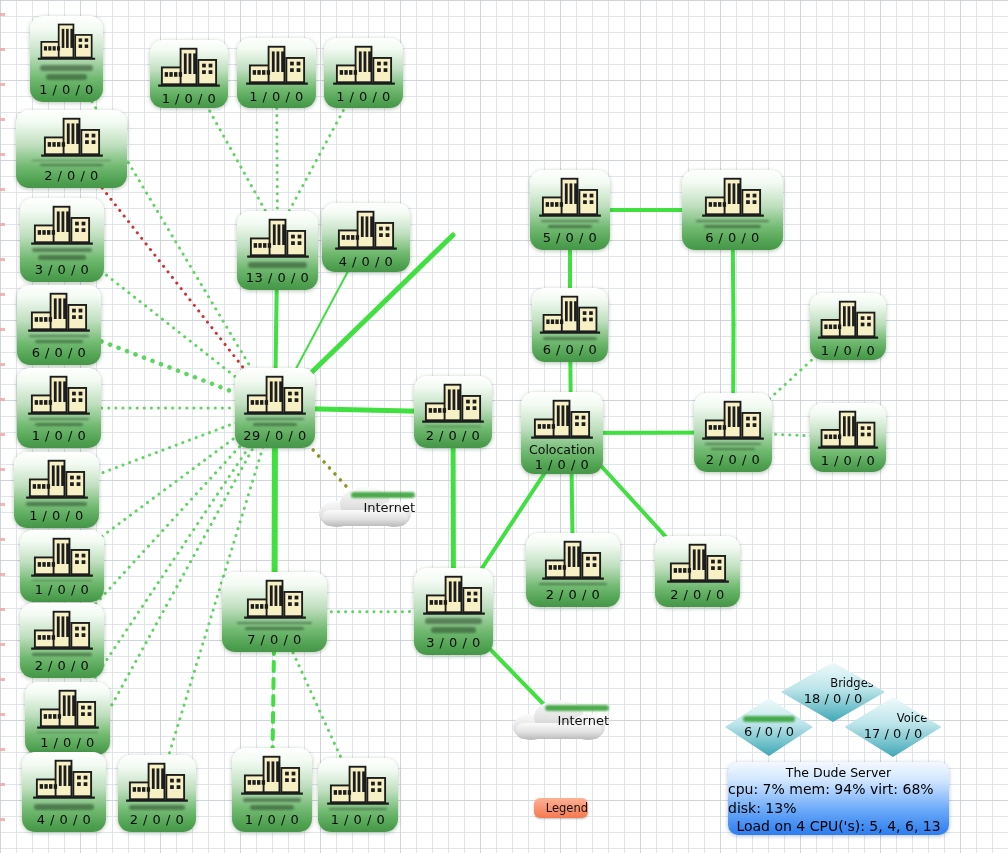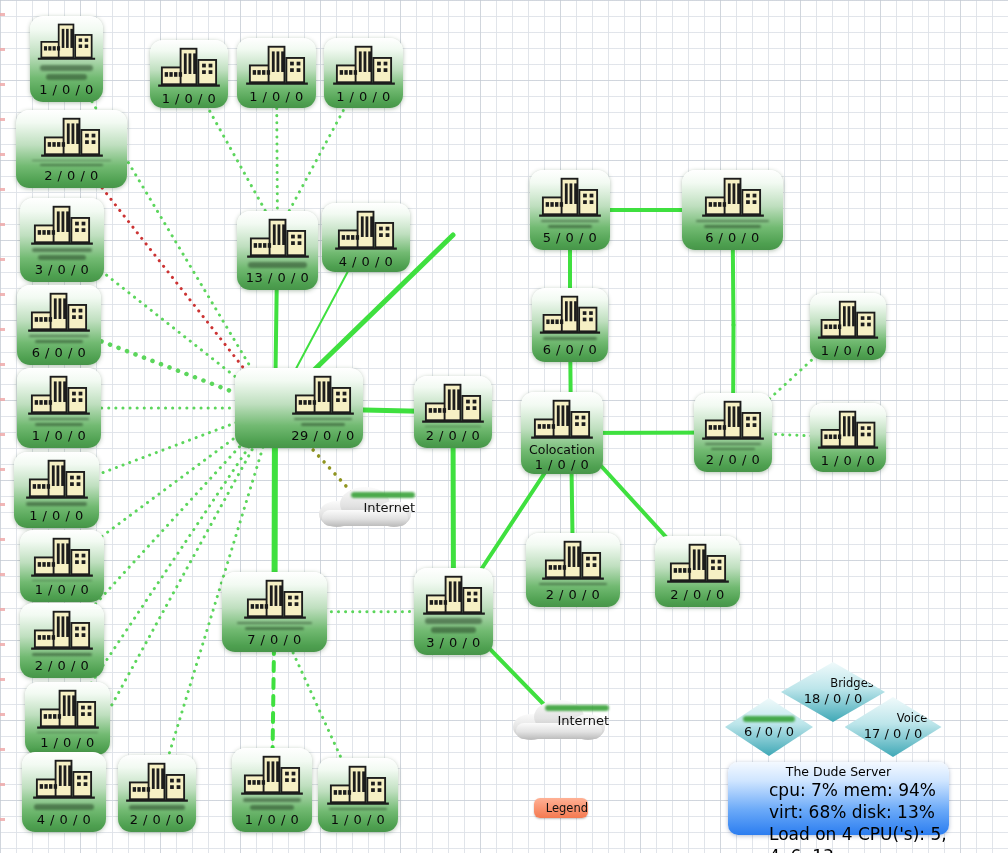--- a/index.html
+++ b/index.html
@@ -46,21 +46,21 @@
   .diamond .count{font-size:13px;color:#0a0a0a;line-height:1.2;}
   .diamond .scr{width:58%;margin:2px 0;}
 
   .server{
     position:absolute;z-index:2;left:728px;top:762px;width:221px;height:73px;border-radius:10px;
     background:linear-gradient(180deg,#f4f9ff 0%,#cfe5ff 26%,#6aa9f8 66%,#2b7df0 100%);
     display:flex;flex-direction:column;align-items:center;
     box-shadow:0 1px 4px rgba(30,60,120,.35);
   }
   .server .stitle{font-size:12.5px;color:#000;line-height:1.2;}
-  .server .sstat{font-size:17px;color:#000;line-height:1.3;margin-left:41px;}
+  .server .sstat{font-size:14px;color:#000;line-height:1.3;}
 
   .legend-btn{
     position:absolute;z-index:2;left:534px;top:798px;width:54px;height:20px;border-radius:6px;
     background:linear-gradient(180deg,#ffb195,#f47950);
     display:flex;align-items:center;justify-content:flex-end;
     font-size:11.5px;color:#111;box-shadow:0 1px 2px rgba(0,0,0,.25);
   }
 </style>
 </head>
 <body>
@@ -297,21 +297,21 @@
       <div class="count">13 / 0 / 0</div>
     </div>
     <div class="node" style="left: 322px; top: 203px; width: 88px; height: 69px;">
       <svg width="64" height="43" viewBox="0 0 68 46" class="bicon">
         <use href="#bldg"></use>
       </svg>
       <div class="nspacer"></div>
       <div class="scr" style="width: 72%;"></div>
       <div class="count">4 / 0 / 0</div>
     </div>
-    <div class="node" style="left: 235px; top: 368px; width: 80px; height: 80px; padding-left: 48px;">
+    <div class="node" style="left: 235px; top: 368px; width: 80px; height: 80px;">
       <svg width="64" height="43" viewBox="0 0 68 46" class="bicon">
         <use href="#bldg"></use>
       </svg>
       <div class="nspacer"></div>
       <div class="scr" style="width: 72%;"></div>
       <div class="scr" style="width: 56%;"></div>
       <div class="count">29 / 0 / 0</div>
     </div>
     <div class="node" style="left: 414px; top: 376px; width: 78px; height: 72px;">
       <svg width="64" height="43" viewBox="0 0 68 46" class="bicon">

